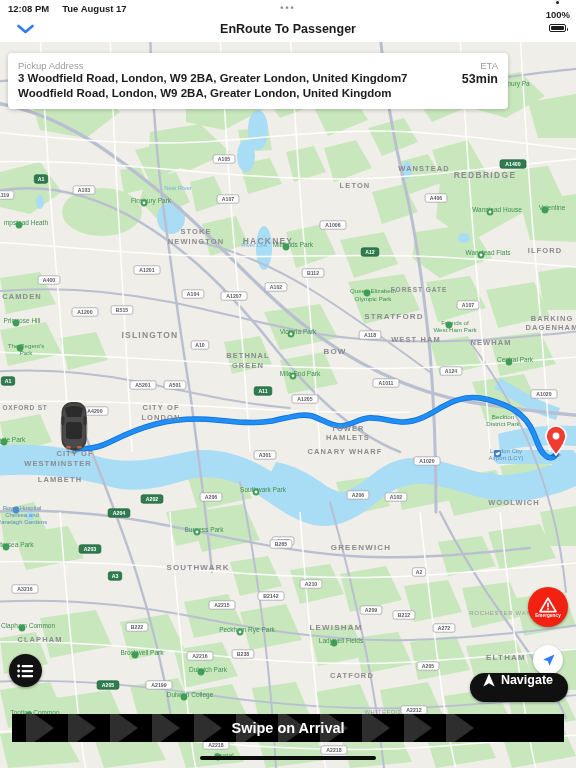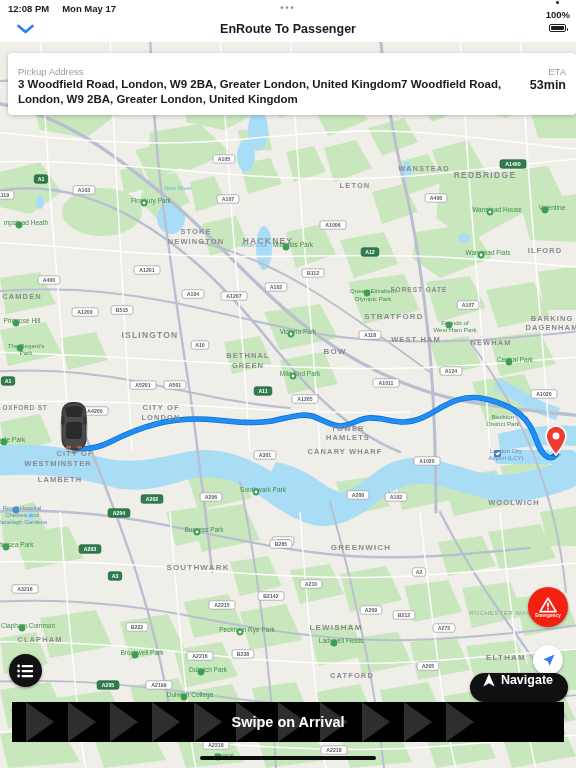--- a/index.html
+++ b/index.html
@@ -47,24 +47,24 @@
     cursor:pointer;
   }
 
   
   .map { position:absolute; top:42px; left:0; width:576px; height:726px; overflow:hidden; background:#eae7e0; }
   .map svg { display:block; }
   .maplabel { font-family:"Liberation Sans", sans-serif; }
 
   
   .addr-card {
-    position:absolute; top:53px; left:8px; width:568px;
+    position:absolute; top:53px; left:8px; width:500px;
     background:#ffffff; border-radius:4px;
     box-shadow:0 1px 4px rgba(0,0,0,.22);
-    padding:13px 10px 8px 10px; z-index:30;
+    padding:7px 10px 8px 10px; z-index:30;
   }
   .addr-top { display:flex; justify-content:space-between; align-items:flex-start; }
   .addr-label { font-size:9.5px; color:#9b9b9f; }
   .eta-label { font-size:9.5px; color:#9b9b9f; }
   .addr-body { display:flex; justify-content:space-between; align-items:flex-start; margin-top:0; }
   .addr-text { font-size:11.5px; font-weight:bold; color:#1c1c1e; line-height:1.32; width:505px; }
   .eta-value { font-size:12.5px; font-weight:bold; color:#1c1c1e; white-space:nowrap; padding-top:1px; }
 
   
   .menu-fab {
@@ -85,21 +85,21 @@
   }
   .nav-pill {
     position:absolute; right:8px; bottom:66px; height:29px; border-radius:15px;
     background:#101010; display:flex; align-items:center; gap:5px; padding:0 15px 16px 12px;
     z-index:30; box-shadow:0 1px 3px rgba(0,0,0,.35); cursor:pointer;
   }
   .nav-pill span.lbl { color:#fff; font-size:12.5px; font-weight:bold; }
 
   
   .swipe-bar {
-    position:absolute; left:12px; bottom:26px; width:552px; height:40px;
+    position:absolute; left:12px; bottom:26px; width:552px; height:28px;
     background:#000000; overflow:hidden; z-index:31; cursor:pointer;
   }
   .chev-row { position:absolute; inset:0; display:flex; align-items:center; }
   .chev { width:0; height:0; border-top:20px solid transparent; border-bottom:20px solid transparent;
           border-left:28px solid #2e2e2e; margin-left:14px; flex:0 0 auto; }
   .swipe-text {
     position:absolute; left:50%; top:50%; transform:translate(-50%,-50%);
     color:#fff; font-size:14.5px; font-weight:bold; white-space:nowrap; z-index:2;
   }
   .home-ind {
@@ -685,21 +685,21 @@
           <path d="M0,15 C0,15 -10,2.5 -10,-4 A10,10 0 1,1 10,-4 C10,2.5 0,15 0,15 Z" fill="#f03b30" stroke="#ffffff" stroke-width="1.6"></path>
           <circle cx="0" cy="-4" r="3.4" fill="#ffffff"></circle>
         </g>
       </g>
     </svg>
   </div>
 
   <div class="statusbar">
     <div class="sb-left">
       <span>12:08 PM</span>
-      <span>Mon May 17</span>
+      <span>Tue August 17</span>
     </div>
     <div class="sb-center">•••</div>
     <div class="sb-right">
       <span class="sb-loc">➤</span>
       <span class="wifi">
           <i></i>
           <i></i>
           <i></i>
         </span>
       <span>100%</span>

